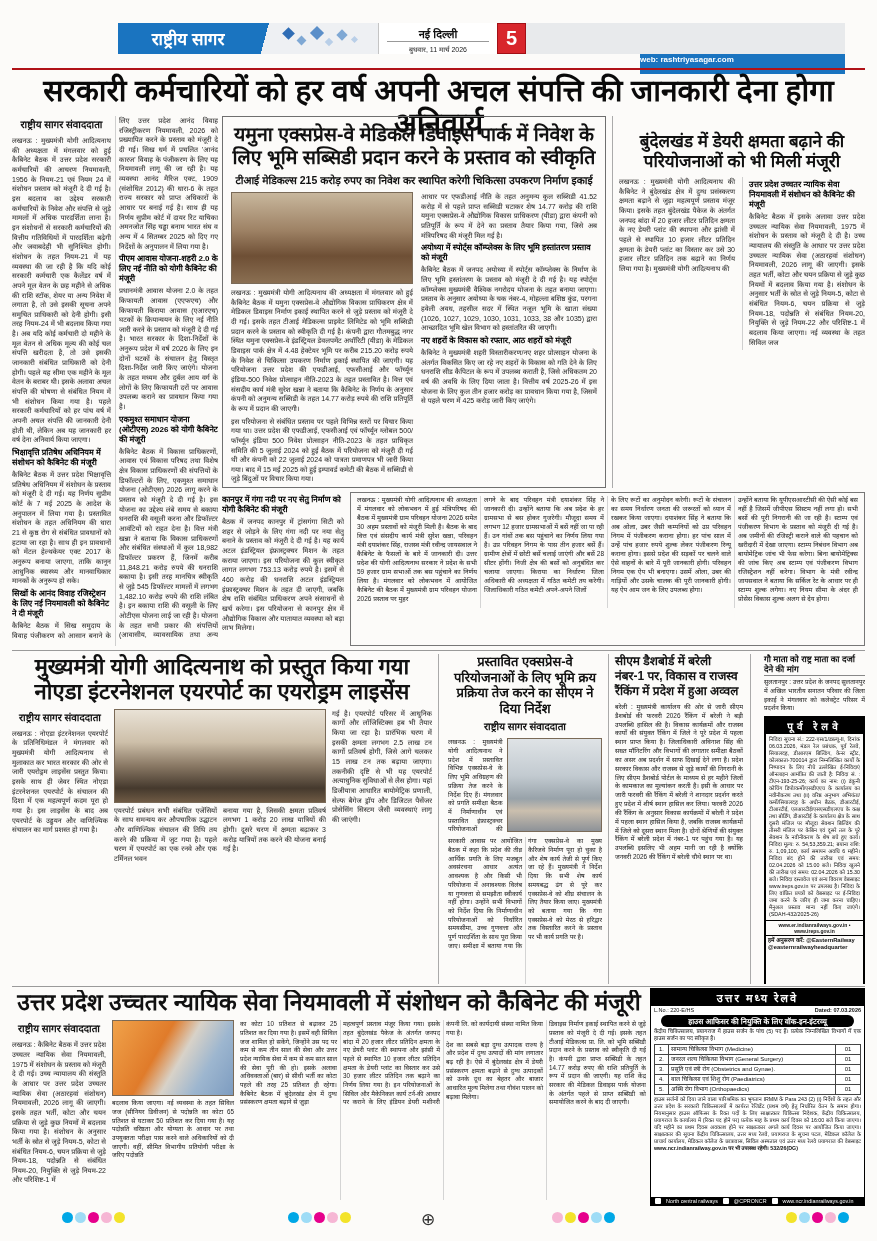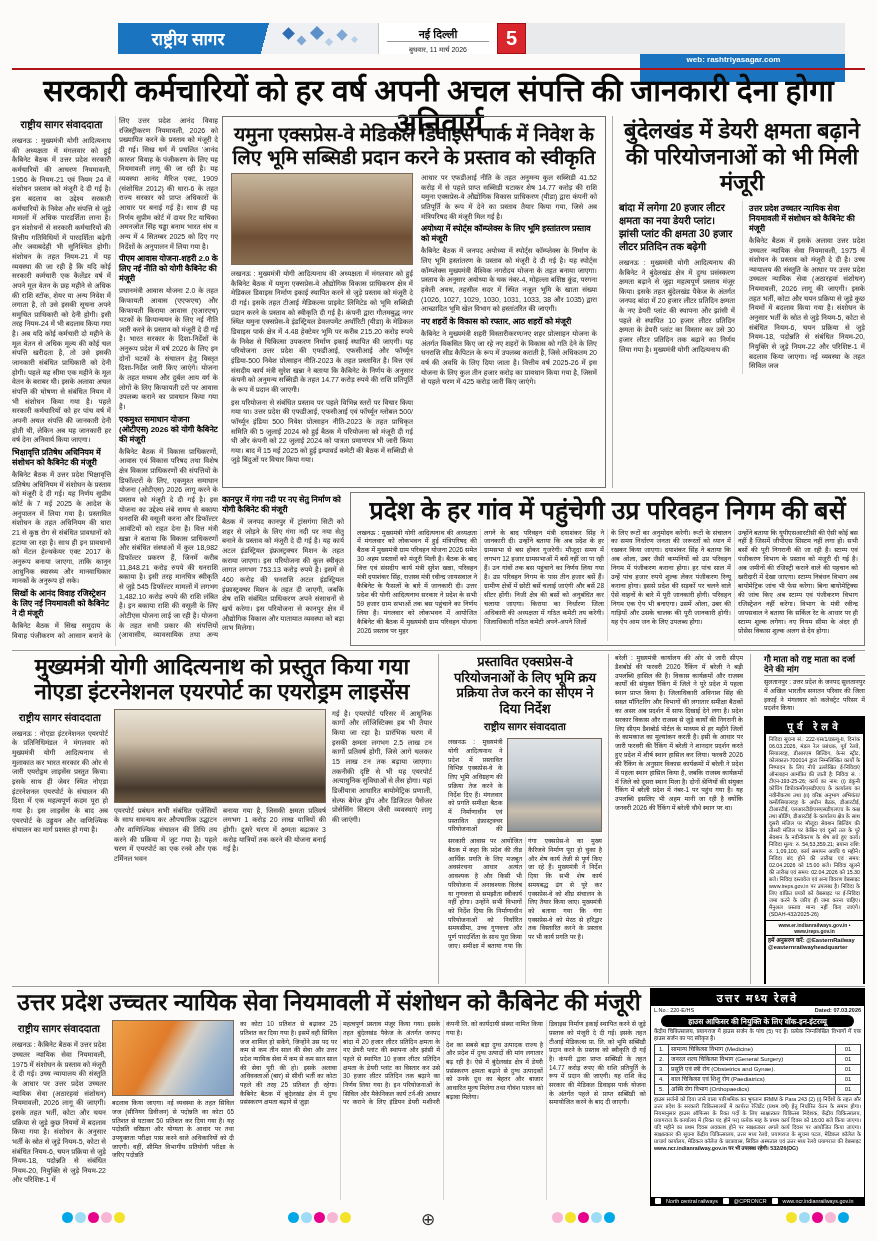--- a/index.html
+++ b/index.html
@@ -18,22 +18,22 @@
   .dmD{width:6px;height:6px;background:#b9cfe8;left:52px;top:16px;}
   .dmE{width:8px;height:8px;background:#7fa8d4;left:64px;top:8px;}
   .dmF{width:5px;height:5px;background:#b9cfe8;left:78px;top:14px;}
   .m-section{flex:1;display:flex;align-items:center;justify-content:center;background:#e2e4e7;
              font-weight:bold;font-size:16px;color:#111;}
   .m-date{width:118px;background:#fff;text-align:center;border-left:1px solid #c4c4c4;padding-top:3px;}
   .m-city{font-weight:bold;font-size:11px;border-bottom:1px solid #999;margin:0 8px;}
   .m-dateline{font-size:7px;padding-top:3px;color:#222;}
   .m-page{width:27px;background:#d8262c;color:#fff;font-weight:bold;font-size:20px;
           display:flex;align-items:center;justify-content:center;border:1px solid #a21016;}
-  .web-strip{position:absolute;left:640px;top:54px;width:205px;height:28px;background:#1a74c0;
-             color:#fff;font-size:8px;font-weight:bold;text-align:center;line-height:12px;padding-right:18px;box-sizing:border-box;}
+  .web-strip{position:absolute;left:640px;top:54px;width:205px;height:20px;background:#1a74c0;
+             color:#fff;font-size:8px;font-weight:bold;text-align:left;line-height:12px;padding-right:18px;box-sizing:border-box;}
   .red-rule{position:absolute;left:12px;top:68px;width:853px;height:2px;background:#b01218;}
   
   .lead-headline{position:absolute;left:12px;top:74px;width:853px;margin:0;text-align:center;
                  font-size:30px;font-weight:800;line-height:1.1;color:#0a0a0a;}
   
   .col-text{font-size:7px;line-height:1.38;text-align:justify;margin:0 0 3px;color:#1b1b1b;}
   .subhead{font-weight:bold;font-size:8px;line-height:1.25;margin:3px 0 2px;color:#000;}
   .byline{text-align:center;font-weight:bold;font-size:10px;margin:1px 0 5px;}
   .photo{border:1px solid #7a6a57;box-sizing:border-box;}
   .region{position:absolute;box-sizing:border-box;overflow:hidden;}
@@ -43,21 +43,21 @@
              column-rule:1px solid #cfcfcf;}
   .yamuna-box{left:222px;top:116px;width:384px;height:372px;border:1px solid #6f6f6f;padding:5px 8px;}
   .y-head{font-size:19.5px;font-weight:800;text-align:center;line-height:1.18;margin:1px 0 4px;}
   .y-sub{font-size:10.5px;font-weight:bold;text-align:center;margin:0 0 5px;}
   .y-body{display:flex;gap:8px;}
   .y-left{width:182px;}
   .y-right{flex:1;}
   .photo-cabinet{width:182px;height:92px;margin-bottom:4px;
     background:linear-gradient(180deg,#c8b79d 0%,#9d8164 42%,#6e4f35 70%,#8a6f52 100%);}
   .dairy{left:612px;top:116px;width:253px;height:372px;border-left:1px solid #aaa;padding:0 0 0 6px;}
-  .d-head{font-size:22px;font-weight:800;text-align:center;line-height:1.18;margin:2px 0 5px;}
+  .d-head{font-size:17px;font-weight:800;text-align:center;line-height:1.18;margin:16px 0 5px;}
   .d-body{display:flex;gap:7px;}
   .d-col{width:50%;}
   .d-col2{border-left:1px solid #cfcfcf;padding-left:6px;}
   .d-sub{font-size:10px;font-weight:bold;line-height:1.3;margin:0 0 5px;}
   .kanpur{left:222px;top:492px;width:122px;height:154px;}
   .buses-box{left:350px;top:492px;width:515px;height:154px;border:1px solid #777;padding:3px 6px;}
   .b-head{font-size:25px;font-weight:800;text-align:center;line-height:1.1;margin:1px 0 4px;}
   .b-cols{column-count:4;column-gap:7px;column-rule:1px solid #d4d4d4;height:112px;overflow:hidden;}
   .b-cols .col-text{font-size:6.5px;}
   
@@ -161,57 +161,56 @@
     <div class="subhead">सिखों के आनंद विवाह रजिस्ट्रेशन के लिए नई नियमावली को कैबिनेट ने दी मंजूरी</div>
     <p class="col-text">कैबिनेट बैठक में सिख समुदाय के विवाह पंजीकरण को आसान बनाने के लिए उत्तर प्रदेश आनंद विवाह रजिस्ट्रीकरण नियमावली, 2026 को प्रख्यापित करने के प्रस्ताव को मंजूरी दे दी गई। सिख धर्म में प्रचलित 'आनंद कारज' विवाह के पंजीकरण के लिए यह नियमावली लागू की जा रही है। यह व्यवस्था आनंद मैरिज एक्ट, 1909 (संशोधित 2012) की धारा-6 के तहत राज्य सरकार को प्राप्त अधिकारों के आधार पर बनाई गई है। साथ ही यह निर्णय सुप्रीम कोर्ट में दायर रिट याचिका अमनजोत सिंह चड्ढा बनाम भारत संघ व अन्य में 4 सितम्बर 2025 को दिए गए निर्देशों के अनुपालन में लिया गया है।</p>
     <div class="subhead">पीएम आवास योजना-शहरी 2.0 के लिए नई नीति को योगी कैबिनेट की मंजूरी</div>
     <p class="col-text">प्रधानमंत्री आवास योजना 2.0 के तहत किफायती आवास (एएफएच) और किफायती किराया आवास (एआरएच) घटकों के क्रियान्वयन के लिए नई नीति जारी करने के प्रस्ताव को मंजूरी दे दी गई है। भारत सरकार के दिशा-निर्देशों के अनुरूप प्रदेश में वर्ष 2026 के लिए इन दोनों घटकों के संचालन हेतु विस्तृत दिशा-निर्देश जारी किए जाएंगे। योजना के तहत मध्यम और दुर्बल आय वर्ग के लोगों के लिए किफायती दरों पर आवास उपलब्ध कराने का प्रावधान किया गया है।</p>
     <div class="subhead">एकमुश्त समाधान योजना (ओटीएस) 2026 को योगी कैबिनेट की मंजूरी</div>
     <p class="col-text">कैबिनेट बैठक में विकास प्राधिकरणों, आवास एवं विकास परिषद तथा विशेष क्षेत्र विकास प्राधिकरणों की संपत्तियों के डिफॉल्टरों के लिए, एकमुश्त समाधान योजना (ओटीएस) 2026 लागू करने के प्रस्ताव को मंजूरी दे दी गई है। इस योजना का उद्देश्य लंबे समय से बकाया धनराशि की वसूली करना और डिफॉल्टर आवंटियों को राहत देना है। वित्त मंत्री खन्ना ने बताया कि विकास प्राधिकरणों और संबंधित संस्थाओं में कुल 18,982 डिफॉल्टर प्रकरण हैं, जिनमें करीब 11,848.21 करोड़ रुपये की धनराशि बकाया है। इसी तरह मानचित्र स्वीकृति से जुड़े 545 डिफॉल्टर मामलों में लगभग 1,482.10 करोड़ रुपये की राशि लंबित है। इन बकाया राशि की वसूली के लिए ओटीएस योजना लाई जा रही है। योजना के तहत सभी प्रकार की संपत्तियों (आवासीय, व्यावसायिक तथा अन्य आवंटित संपत्तियों) पर यह योजना लागू होगी। इसमें नीलामी या आवंटन पद्धति से दी गई संपत्तियां भी शामिल होंगी। साथ ही सरकारी संस्थानों, स्कूलों, चैरिटेबल संस्थाओं और अन्य संगठनों को आवंटित संपत्तियों पर भी यह योजना लागू होगी। मानचित्र स्वीकृति से जुड़े डिफॉल्टर मामलों को भी इसमें शामिल किया गया है।</p>
   </div>
 
   <div class="region yamuna-box">
     <div class="y-head">यमुना एक्सप्रेस-वे मेडिकल डिवाइस पार्क में निवेश के लिए भूमि सब्सिडी प्रदान करने के प्रस्ताव को स्वीकृति</div>
+    <div class="y-sub">टीआई मेडिकल्स 215 करोड़ रुपए का निवेश कर स्थापित करेगी चिकित्सा उपकरण निर्माण इकाई</div>
     <div class="y-body">
       <div class="y-left">
         <div class="photo photo-cabinet"></div>
         <p class="col-text">लखनऊ : मुख्यमंत्री योगी आदित्यनाथ की अध्यक्षता में मंगलवार को हुई कैबिनेट बैठक में यमुना एक्सप्रेस-वे औद्योगिक विकास प्राधिकरण क्षेत्र में मेडिकल डिवाइस निर्माण इकाई स्थापित करने से जुड़े प्रस्ताव को मंजूरी दे दी गई। इसके तहत टीआई मेडिकल्स प्राइवेट लिमिटेड को भूमि सब्सिडी प्रदान करने के प्रस्ताव को स्वीकृति दी गई है। कंपनी द्वारा गौतमबुद्ध नगर स्थित यमुना एक्सप्रेस-वे इंडस्ट्रियल डेवलपमेंट अथॉरिटी (यीडा) के मेडिकल डिवाइस पार्क क्षेत्र में 4.48 हेक्टेयर भूमि पर करीब 215.20 करोड़ रुपये के निवेश से चिकित्सा उपकरण निर्माण इकाई स्थापित की जाएगी। यह परियोजना उत्तर प्रदेश की एफडीआई, एफसीआई और फॉर्च्यून इंडिया-500 निवेश प्रोत्साहन नीति-2023 के तहत प्रस्तावित है। वित्त एवं संसदीय कार्य मंत्री सुरेश खन्ना ने बताया कि कैबिनेट के निर्णय के अनुसार कंपनी को अनुमन्य सब्सिडी के तहत 14.77 करोड़ रुपये की राशि प्रतिपूर्ति के रूप में प्रदान की जाएगी।</p>
         <p class="col-text">इस परियोजना से संबंधित प्रस्ताव पर पहले विभिन्न स्तरों पर विचार किया गया था। उत्तर प्रदेश की एफडीआई, एफसीआई एवं फॉर्च्यून ग्लोबल 500/फॉर्च्यून इंडिया 500 निवेश प्रोत्साहन नीति-2023 के तहत प्राधिकृत समिति की 5 जुलाई 2024 को हुई बैठक में परियोजना को मंजूरी दी गई थी और कंपनी को 22 जुलाई 2024 को पात्रता प्रमाणपत्र भी जारी किया गया। बाद में 15 मई 2025 को हुई इम्पावर्ड कमेटी की बैठक में सब्सिडी से जुड़े बिंदुओं पर विचार किया गया।</p>
       </div>
       <div class="y-right">
         <p class="col-text">आधार पर एफडीआई नीति के तहत अनुमन्य कुल सब्सिडी 41.52 करोड़ में से पहले प्राप्त सब्सिडी घटाकर शेष 14.77 करोड़ की राशि यमुना एक्सप्रेस-वे औद्योगिक विकास प्राधिकरण (यीडा) द्वारा कंपनी को प्रतिपूर्ति के रूप में देने का प्रस्ताव तैयार किया गया, जिसे अब मंत्रिपरिषद की मंजूरी मिल गई है।</p>
         <div class="subhead">अयोध्या में स्पोर्ट्स कॉम्प्लेक्स के लिए भूमि हस्तांतरण प्रस्ताव को मंजूरी</div>
         <p class="col-text">कैबिनेट बैठक में जनपद अयोध्या में स्पोर्ट्स कॉम्प्लेक्स के निर्माण के लिए भूमि हस्तांतरण के प्रस्ताव को मंजूरी दे दी गई है। यह स्पोर्ट्स कॉम्प्लेक्स मुख्यमंत्री वैश्विक नगरोदय योजना के तहत बनाया जाएगा। प्रस्ताव के अनुसार अयोध्या के चक नंबर-4, मोहल्ला बशिष्ठ कुंड, परगना हवेली अवध, तहसील सदर में स्थित नजूल भूमि के खाता संख्या (1026, 1027, 1029, 1030, 1031, 1033, 38 और 1035) द्वारा आच्छादित भूमि खेल विभाग को हस्तांतरित की जाएगी।</p>
         <div class="subhead">नए शहरों के विकास को रफ्तार, आठ शहरों को मंजूरी</div>
         <p class="col-text">कैबिनेट ने मुख्यमंत्री शहरी विस्तारीकरण/नए शहर प्रोत्साहन योजना के अंतर्गत विकसित किए जा रहे नए शहरों के विकास को गति देने के लिए धनराशि सीड कैपिटल के रूप में उपलब्ध कराती है, जिसे अधिकतम 20 वर्ष की अवधि के लिए दिया जाता है। वित्तीय वर्ष 2025-26 में इस योजना के लिए कुल तीन हजार करोड़ का प्रावधान किया गया है, जिसमें से पहले चरण में 425 करोड़ जारी किए जाएंगे।</p>
       </div>
     </div>
   </div>
 
   <div class="region dairy">
     <div class="d-head">बुंदेलखंड में डेयरी क्षमता बढ़ाने की परियोजनाओं को भी मिली मंजूरी</div>
     <div class="d-body">
       <div class="d-col">
-        <div class="d-sub">बांदा में लगेगा 20 हजार लीटर क्षमता का नया डेयरी प्लांट। झांसी प्लांट की क्षमता 30 हजार लीटर प्रतिदिन तक बढ़ेगी</div>
         <p class="col-text">लखनऊ : मुख्यमंत्री योगी आदित्यनाथ की कैबिनेट ने बुंदेलखंड क्षेत्र में दुग्ध प्रसंस्करण क्षमता बढ़ाने से जुड़ा महत्वपूर्ण प्रस्ताव मंजूर किया। इसके तहत बुंदेलखंड पैकेज के अंतर्गत जनपद बांदा में 20 हजार लीटर प्रतिदिन क्षमता के नए डेयरी प्लांट की स्थापना और झांसी में पहले से स्थापित 10 हजार लीटर प्रतिदिन क्षमता के डेयरी प्लांट का विस्तार कर उसे 30 हजार लीटर प्रतिदिन तक बढ़ाने का निर्णय लिया गया है। मुख्यमंत्री योगी आदित्यनाथ की</p>
       </div>
       <div class="d-col d-col2">
         <div class="subhead">उत्तर प्रदेश उच्चतर न्यायिक सेवा नियमावली में संशोधन को कैबिनेट की मंजूरी</div>
         <p class="col-text">कैबिनेट बैठक में इसके अलावा उत्तर प्रदेश उच्चतर न्यायिक सेवा नियमावली, 1975 में संशोधन के प्रस्ताव को मंजूरी दे दी है। उच्च न्यायालय की संस्तुति के आधार पर उत्तर प्रदेश उच्चतर न्यायिक सेवा (अठारहवां संशोधन) नियमावली, 2026 लागू की जाएगी। इसके तहत भर्ती, कोटा और चयन प्रक्रिया से जुड़े कुछ नियमों में बदलाव किया गया है। संशोधन के अनुसार भर्ती के स्रोत से जुड़े नियम-5, कोटा से संबंधित नियम-6, चयन प्रक्रिया से जुड़े नियम-18, पदोन्नति से संबंधित नियम-20, नियुक्ति से जुड़े नियम-22 और परिशिष्ट-1 में बदलाव किया जाएगा। नई व्यवस्था के तहत सिविल जज</p>
       </div>
     </div>
   </div>
 
   <div class="region kanpur">
     <div class="subhead">कानपुर में गंगा नदी पर नए सेतु निर्माण को योगी कैबिनेट की मंजूरी</div>
     <p class="col-text">बैठक में जनपद कानपुर में ट्रांसगंगा सिटी को शहर से जोड़ने के लिए गंगा नदी पर नया सेतु बनाने के प्रस्ताव को मंजूरी दे दी गई है। यह कार्य अटल इंडस्ट्रियल इंफ्रास्ट्रक्चर मिशन के तहत कराया जाएगा। इस परियोजना की कुल स्वीकृत लागत लगभग 753.13 करोड़ रुपये है। इसमें से 460 करोड़ की धनराशि अटल इंडस्ट्रियल इंफ्रास्ट्रक्चर मिशन के तहत दी जाएगी, जबकि शेष राशि संबंधित प्राधिकरण अपने संसाधनों से खर्च करेगा। इस परियोजना से कानपुर क्षेत्र में औद्योगिक विकास और यातायात व्यवस्था को बड़ा लाभ मिलेगा।</p>
   </div>
 
   <div class="region buses-box">
-    <div class="b-head">प्रदेश के हर गांव में पहुंचेगी उप्र परिवहन निगम की बसें</div>
     <div class="b-cols">
       <p class="col-text">लखनऊ : मुख्यमंत्री योगी आदित्यनाथ की अध्यक्षता में मंगलवार को लोकभवन में हुई मंत्रिपरिषद की बैठक में मुख्यमंत्री ग्राम परिवहन योजना 2026 समेत 30 अहम प्रस्तावों को मंजूरी मिली है। बैठक के बाद वित्त एवं संसदीय कार्य मंत्री सुरेश खन्ना, परिवहन मंत्री दयाशंकर सिंह, राजस्व मंत्री रवीन्द्र जायसवाल ने कैबिनेट के फैसलों के बारे में जानकारी दी। उत्तर प्रदेश की योगी आदित्यनाथ सरकार ने प्रदेश के सभी 59 हजार ग्राम सभाओं तक बस पहुंचाने का निर्णय लिया है। मंगलवार को लोकभवन में आयोजित कैबिनेट की बैठक में मुख्यमंत्री ग्राम परिवहन योजना 2026 प्रस्ताव पर मुहर</p>
       <p class="col-text">लगने के बाद परिवहन मंत्री दयाशंकर सिंह ने जानकारी दी। उन्होंने बताया कि अब प्रदेश के हर ग्रामसभा से बस होकर गुजरेगी। मौजूदा समय में लगभग 12 हजार ग्रामसभाओं में बसें नहीं जा पा रही हैं। उन गांवों तक बस पहुंचाने का निर्णय लिया गया है। उप्र परिवहन निगम के पास तीन हजार बसें हैं। ग्रामीण क्षेत्रों में छोटी बसें चलाई जाएंगी और बसें 28 सीटर होंगी। निजी क्षेत्र की बसों को अनुबंधित कर चलाया जाएगा। किराया का निर्धारण जिला अधिकारी की अध्यक्षता में गठित कमेटी तय करेगी। जिलाधिकारी गठित कमेटी अपने-अपने जिलों</p>
       <p class="col-text">के लिए रूटों का अनुमोदन करेगी। रूटों के संचालन का समय निर्धारण जनता की जरूरतों को ध्यान में रखकर किया जाएगा। दयाशंकर सिंह ने बताया कि अब ओला, उबर जैसी कम्पनियों को उप्र परिवहन निगम में पंजीकरण कराना होगा। हर पांच साल में उन्हें पांच हजार रुपये शुल्क लेकर पंजीकरण रिन्यू कराना होगा। इससे प्रदेश की सड़कों पर चलने वाले ऐसे वाहनों के बारे में पूरी जानकारी होगी। परिवहन निगम एक ऐप भी बनाएगा। उसमें ओला, उबर की गाड़ियों और उसके चालक की पूरी जानकारी होगी। यह ऐप आम जन के लिए उपलब्ध होगा।</p>
       <p class="col-text">उन्होंने बताया कि यूपीएसआरटीसी की ऐसी कोई बस नहीं है जिसमें जीपीएस सिस्टम नहीं लगा हो। सभी बसों की पूरी निगरानी की जा रही है। स्टाम्प एवं पंजीकरण विभाग के प्रस्ताव को मंजूरी दी गई है। अब जमीनों की रजिस्ट्री कराने वाले की पहचान को खरीदारी में देखा जाएगा। स्टाम्प निबंधन विभाग अब बायोमेट्रिक जांच भी फेस करेगा। बिना बायोमेट्रिक्स की जांच किए अब स्टाम्प एवं पंजीकरण विभाग रजिस्ट्रेशन नहीं करेगा। विभाग के मंत्री रवीन्द्र जायसवाल ने बताया कि सर्किल रेट के आधार पर ही स्टाम्प शुल्क लगेगा। नए नियम सीमा के अंदर ही प्रोसेस विकास शुल्क अलग से देय होगा।</p>
     </div>
   </div>
 
   <div class="hline" style="top:650px"></div>
 
@@ -243,20 +242,21 @@
         <p class="col-text">लखनऊ : मुख्यमंत्री योगी आदित्यनाथ ने प्रदेश में प्रस्तावित विभिन्न एक्सप्रेस-वे के लिए भूमि अधिग्रहण की प्रक्रिया तेज करने के निर्देश दिए हैं। मंगलवार को प्रगति समीक्षा बैठक में निर्माणाधीन एवं प्रस्तावित इंफ्रास्ट्रक्चर परियोजनाओं की समीक्षा करते हुए मुख्यमंत्री ने चित्रकूट लिंक एक्सप्रेस-वे, फर्रुखाबाद लिंक एक्सप्रेस-वे, आगरा-लखनऊ-पूर्वांचल लिंक एक्सप्रेस-वे, झांसी लिंक एक्सप्रेस-वे तथा जेवर लिंक एक्सप्रेस-वे की प्रगति पर चर्चा की। मुख्यमंत्री ने सम्बंधित जिलाधिकारियों को निर्देश दिया कि इन परियोजनाओं के लिए भूमि क्रय की प्रक्रिया को अविलम्ब गति देते हुए सभी बाधाओं को प्राथमिकता के आधार पर दूर किया जाए, ताकि एक्सप्रेस-वे परियोजनाओं का कार्य शीघ्र प्रारंभ किया जा सके। उन्होंने कहा कि एक्सप्रेस-वे नेटवर्क का विस्तार प्रदेश में निवेश, औद्योगिक गतिविधियों और क्षेत्रीय संतुलित विकास को नई गति देगा। मुख्यमंत्री योगी ने अपने</p>
       </div>
       <div class="photo photo-exp"></div>
     </div>
     <div class="x-cols">
       <p class="col-text">सरकारी आवास पर आयोजित बैठक में कहा कि प्रदेश की तीव्र आर्थिक प्रगति के लिए मजबूत अवसंरचना आधार अत्यंत आवश्यक है और किसी भी परियोजना में अनावश्यक विलंब या गुणवत्ता से समझौता स्वीकार्य नहीं होगा। उन्होंने सभी विभागों को निर्देश दिया कि निर्माणाधीन परियोजनाओं को निर्धारित समयसीमा, उच्च गुणवत्ता और पूर्ण पारदर्शिता के साथ पूरा किया जाए। समीक्षा में बताया गया कि गंगा एक्सप्रेस-वे का मुख्य कैरिजवे निर्माण पूरा हो चुका है और शेष कार्य तेजी से पूर्ण किए जा रहे हैं। मुख्यमंत्री ने निर्देश दिया कि सभी शेष कार्य समयबद्ध ढंग से पूरे कर एक्सप्रेस-वे को शीघ्र संचालन के लिए तैयार किया जाए। मुख्यमंत्री को बताया गया कि गंगा एक्सप्रेस-वे को मेरठ से हरिद्वार तक विस्तारित करने के प्रस्ताव पर भी कार्य प्रगति पर है।</p>
     </div>
   </div>
 
   <div class="region bareilly">
+    <div class="br-head">सीएम डैशबोर्ड में बरेली नंबर-1 पर, विकास व राजस्व रैंकिंग में प्रदेश में हुआ अव्वल</div>
     <div class="br-body">
       <p class="col-text">बरेली : मुख्यमंत्री कार्यालय की ओर से जारी सीएम डैशबोर्ड की फरवरी 2026 रैंकिंग में बरेली ने बड़ी उपलब्धि हासिल की है। विकास कार्यक्रमों और राजस्व कार्यों की संयुक्त रैंकिंग में जिले ने पूरे प्रदेश में पहला स्थान प्राप्त किया है। जिलाधिकारी अविनाश सिंह की सख्त मॉनिटरिंग और विभागों की लगातार समीक्षा बैठकों का असर अब प्रदर्शन में साफ दिखाई देने लगा है। प्रदेश सरकार विकास और राजस्व से जुड़े कार्यों की निगरानी के लिए सीएम डैशबोर्ड पोर्टल के माध्यम से हर महीने जिलों के कामकाज का मूल्यांकन करती है। इसी के आधार पर जारी फरवरी की रैंकिंग में बरेली ने शानदार प्रदर्शन करते हुए प्रदेश में शीर्ष स्थान हासिल कर लिया। फरवरी 2026 की रैंकिंग के अनुसार विकास कार्यक्रमों में बरेली ने प्रदेश में पहला स्थान हासिल किया है, जबकि राजस्व कार्यक्रमों में जिले को दूसरा स्थान मिला है। दोनों श्रेणियों की संयुक्त रैंकिंग में बरेली प्रदेश में नंबर-1 पर पहुंच गया है। यह उपलब्धि इसलिए भी अहम मानी जा रही है क्योंकि जनवरी 2026 की रैंकिंग में बरेली चौथे स्थान पर था।</p>
     </div>
   </div>
 
   <div class="region right-band">
     <div>
       <div class="cow-head">गौ माता को राष्ट्र माता का दर्जा देने की मांग</div>
       <p class="col-text cow-p">सुलतानपुर : उत्तर प्रदेश के जनपद सुलतानपुर में अखिल भारतीय सनातन परिवार की जिला इकाई ने मंगलवार को कलेक्ट्रेट परिसर में प्रदर्शन किया।</p>
     </div>

